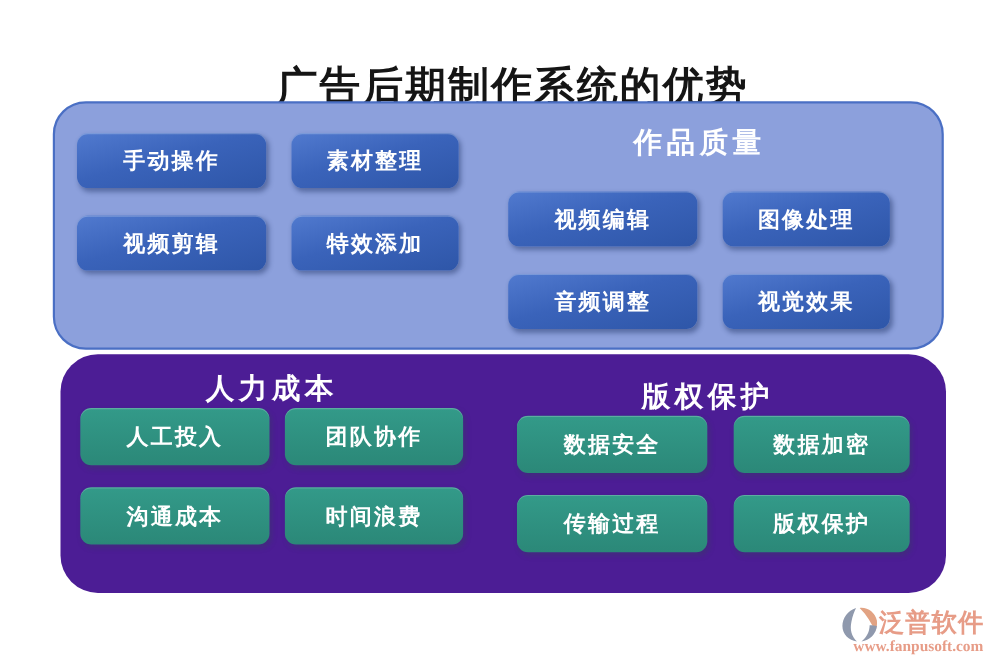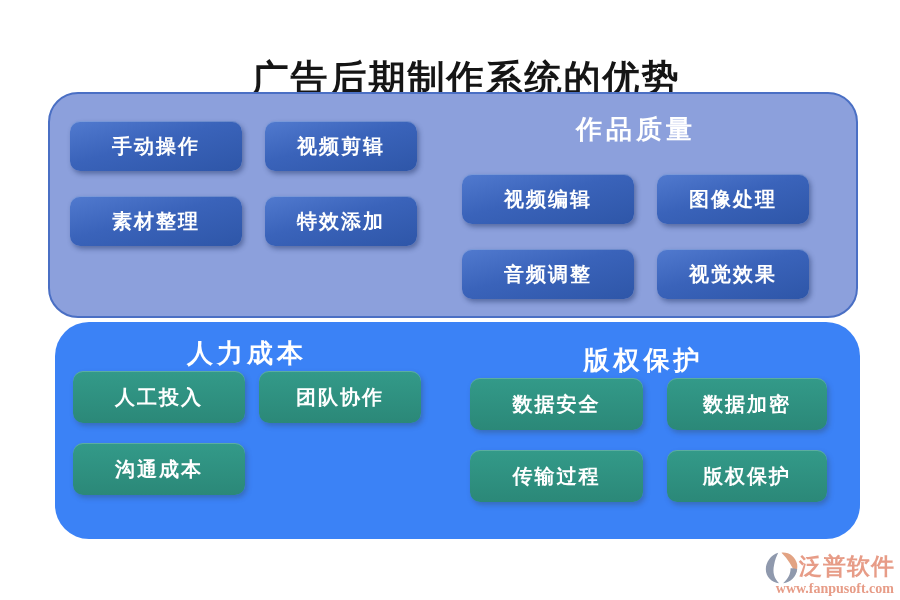--- a/index.html
+++ b/index.html
@@ -12,21 +12,21 @@
     font-family:"Liberation Serif","DejaVu Serif",serif;font-weight:700;
     font-size:37px;color:#151515;letter-spacing:2px;
   }
   .panel{position:absolute;box-sizing:border-box;}
   .panel-top{
     left:48px;top:92px;width:810px;height:226px;border-radius:30px;
     background:#8ca0dc;border:2px solid #4a6fc4;
   }
   .panel-bottom{
     left:55px;top:322px;width:805px;height:217px;border-radius:34px;
-    background:#3b82f6;
+    background:#4c1d95;
   }
   .group{position:absolute;top:0;}
   .panel-top .group-left{left:20px;width:348px;}
   .panel-top .group-right{left:412px;width:348px;}
   .panel-bottom .group-left{left:18px;width:348px;}
   .panel-bottom .group-right{left:415px;top:7px;width:347px;}
   .hdr{
     text-align:center;color:#ffffff;font-weight:bold;font-size:26px;
     letter-spacing:4px;
   }
@@ -72,22 +72,22 @@
 <body>
 
 <div class="canvas">
 
   <h1 class="title">广告后期制作系统的优势</h1>
 
   <section class="panel panel-top">
     <div class="group group-left">
       <div class="btns">
         <div class="chip chip-blue">手动操作</div>
+        <div class="chip chip-blue">素材整理</div>
         <div class="chip chip-blue">视频剪辑</div>
-        <div class="chip chip-blue">素材整理</div>
         <div class="chip chip-blue">特效添加</div>
       </div>
     </div>
     <div class="group group-right">
       <div class="hdr">作品质量</div>
       <div class="btns">
         <div class="chip chip-blue">视频编辑</div>
         <div class="chip chip-blue">图像处理</div>
         <div class="chip chip-blue">音频调整</div>
         <div class="chip chip-blue">视觉效果</div>
@@ -95,20 +95,21 @@
     </div>
   </section>
 
   <section class="panel panel-bottom">
     <div class="group group-left">
       <div class="hdr">人力成本</div>
       <div class="btns">
         <div class="chip chip-green">人工投入</div>
         <div class="chip chip-green">团队协作</div>
         <div class="chip chip-green">沟通成本</div>
+        <div class="chip chip-green">时间浪费</div>
       </div>
     </div>
     <div class="group group-right">
       <div class="hdr">版权保护</div>
       <div class="btns">
         <div class="chip chip-green">数据安全</div>
         <div class="chip chip-green">数据加密</div>
         <div class="chip chip-green">传输过程</div>
         <div class="chip chip-green">版权保护</div>
       </div>

